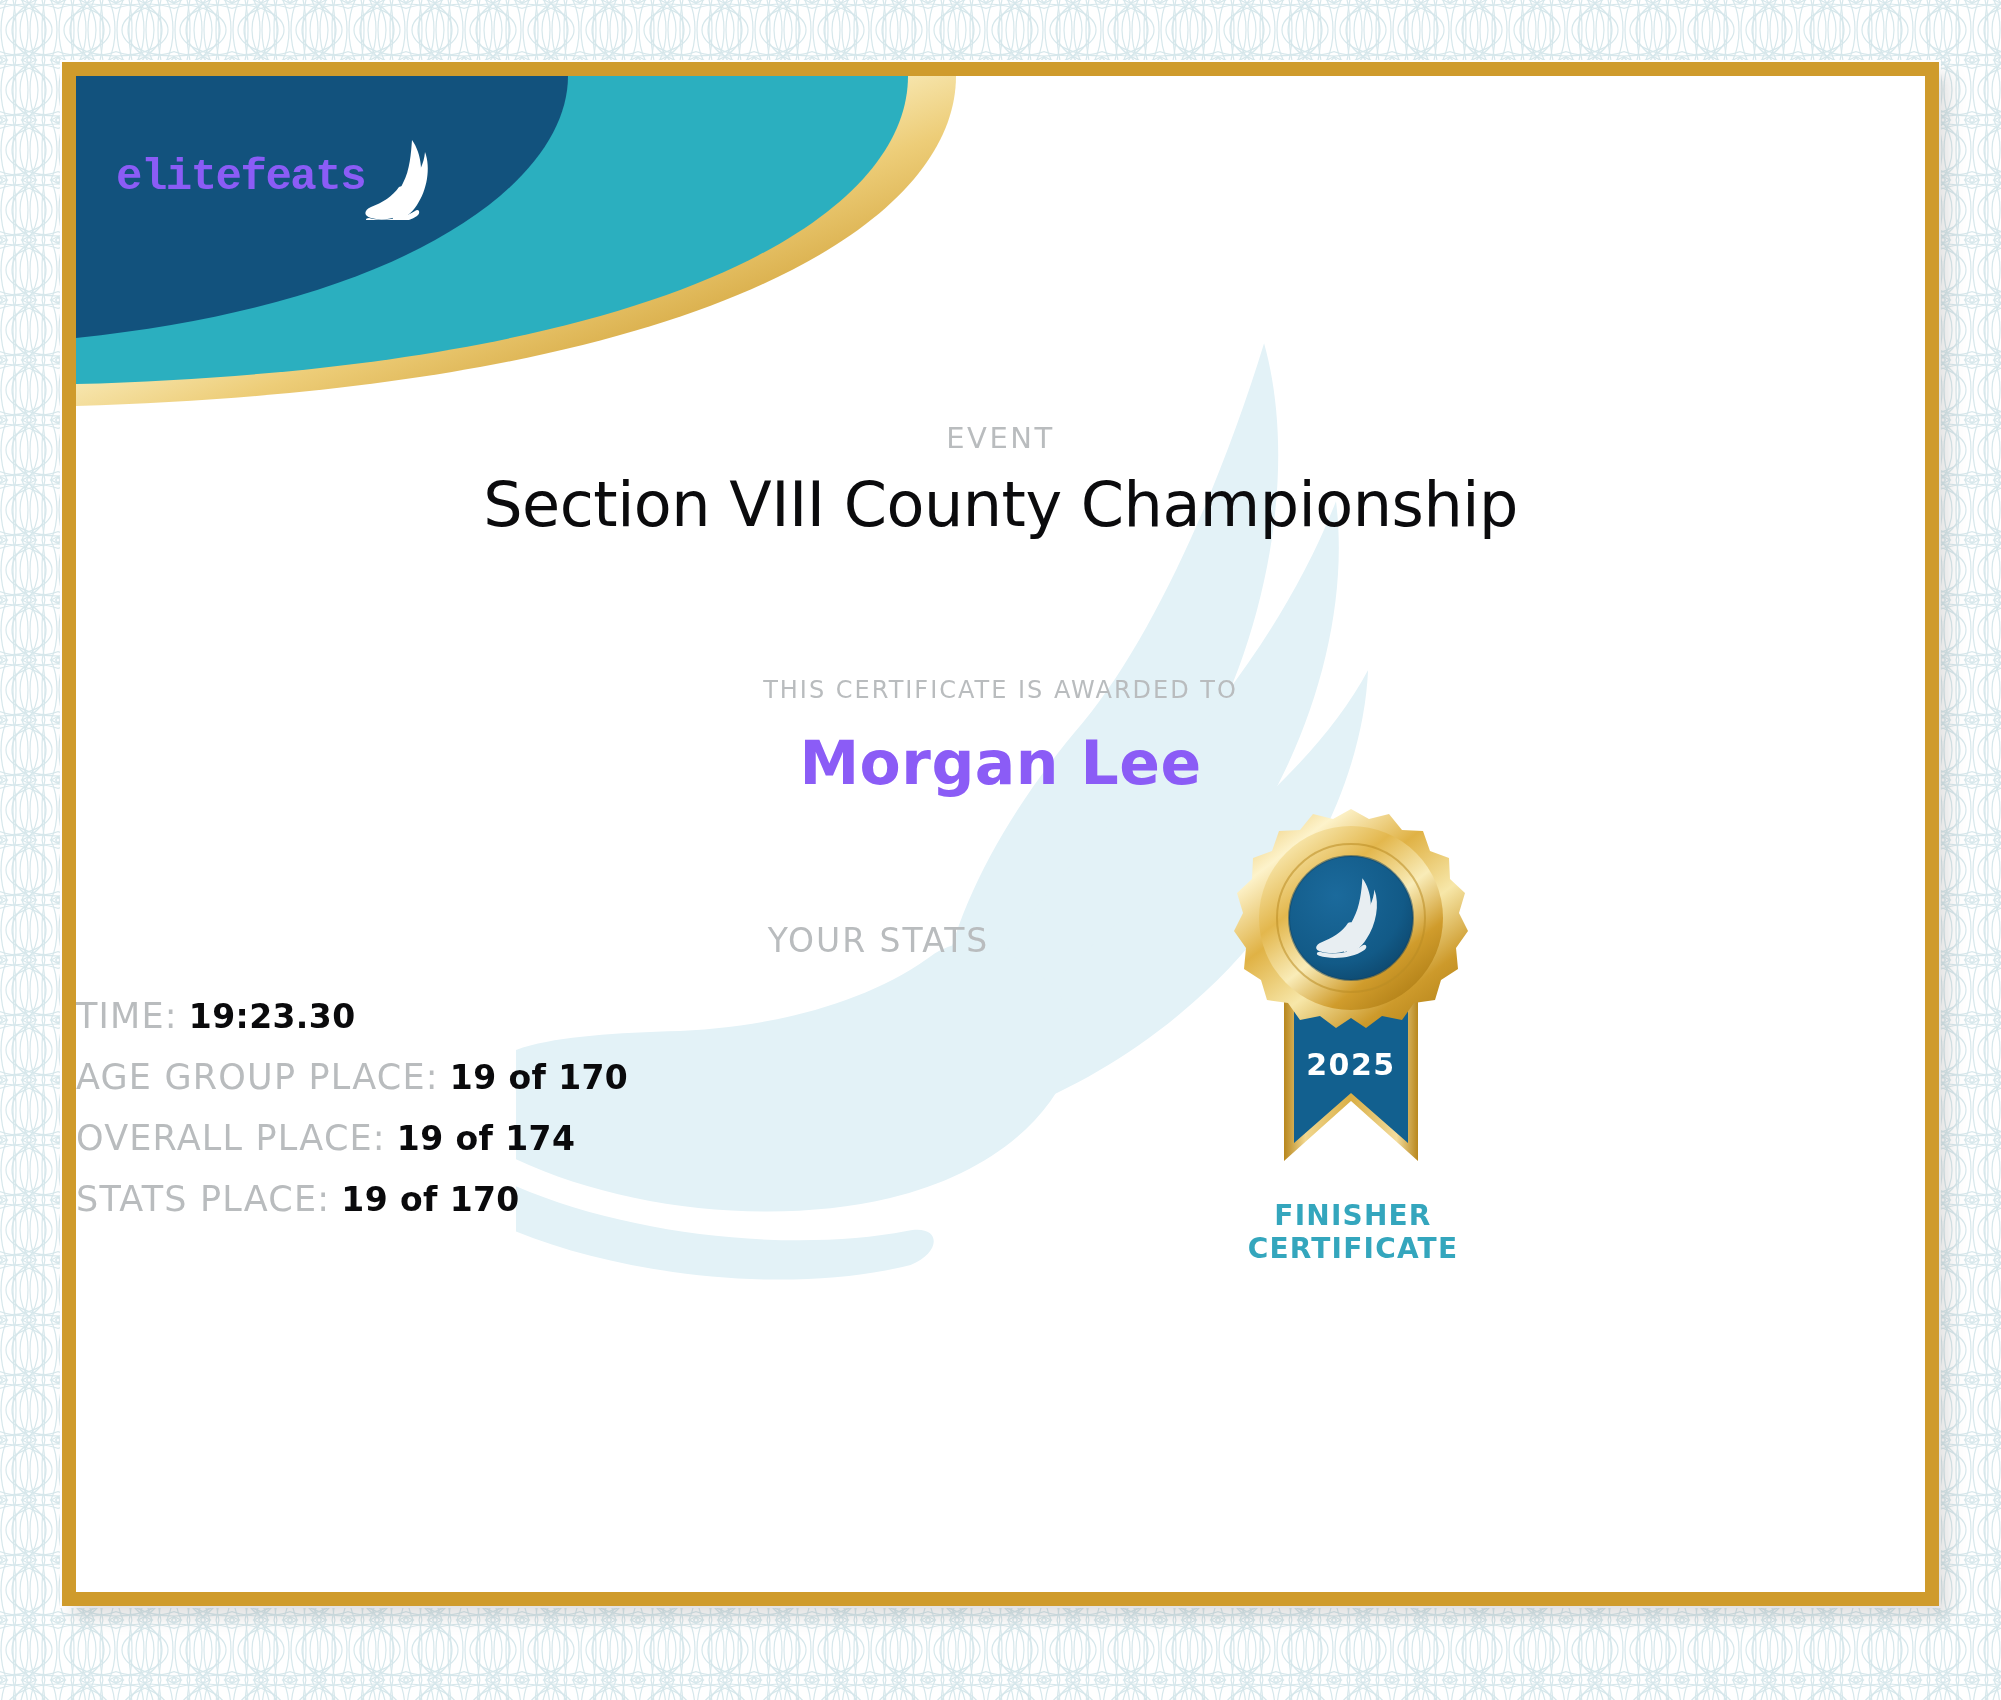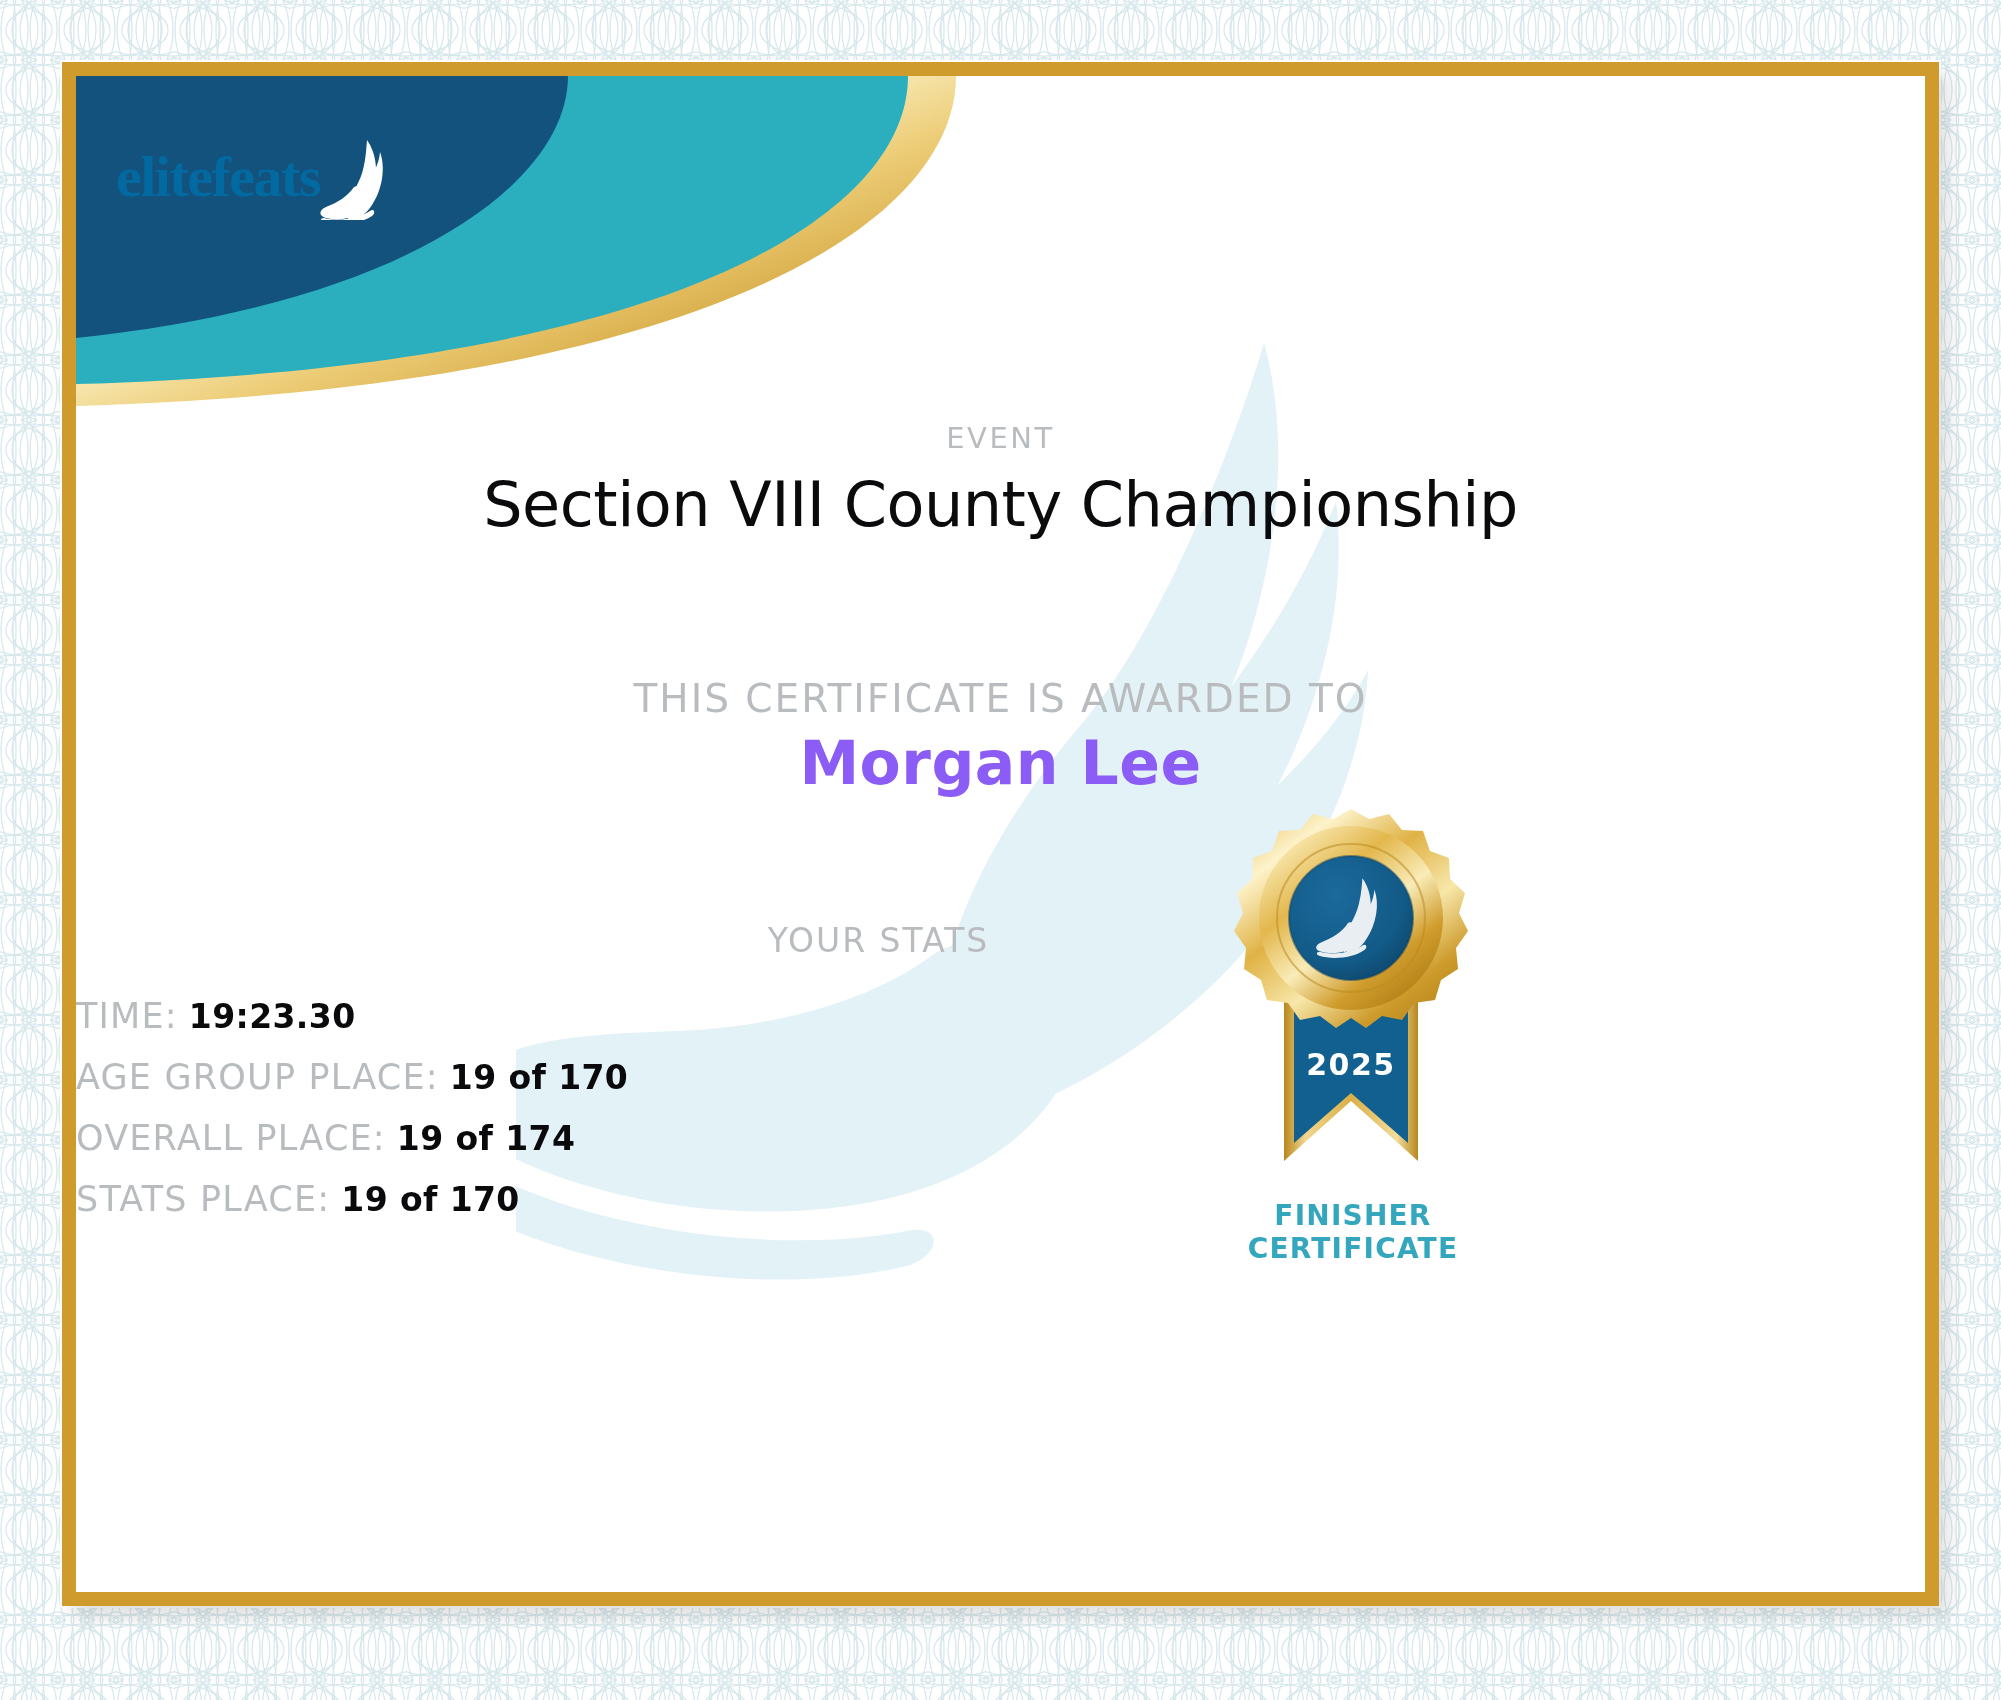--- a/index.html
+++ b/index.html
@@ -85,25 +85,25 @@
   .brand {
     position: absolute;
     left: 40px;
     top: 58px;
     z-index: 4;
     display: flex;
     align-items: center;
     gap: 6px;
   }
   .brand-word {
-    font-family: Liberation Serif, serif;
-    font-size: 58px;
+    font-family: Liberation Mono, monospace;
+    font-size: 44px;
     font-weight: 700;
     letter-spacing: -1.5px;
-    color: #0369a1;
+    color: #8b5cf6;
     line-height: 1;
   }
   .brand-mark { width: 74px; height: 82px; display: block; margin-left: -6px; margin-top: 4px;}
 
   
   .content {
     position: absolute;
     left: 0;
     top: 0;
     width: 100%;
@@ -134,21 +134,21 @@
     font-weight: 400;
     font-size: 62px;
     letter-spacing: -0.5px;
     color: #0b0b0d;
   }
 
   .awarded-label {
     position: absolute;
     left: 0; right: 0;
     top: 600px;
-    font-size: 39px;
+    font-size: 24px;
     letter-spacing: 2px;
   }
   .recipient-name {
     position: absolute;
     left: 0; right: 0;
     top: 652px;
     text-align: center;
     font-family: "DejaVu Sans", sans-serif;
     font-weight: 700;
     font-size: 60px;

